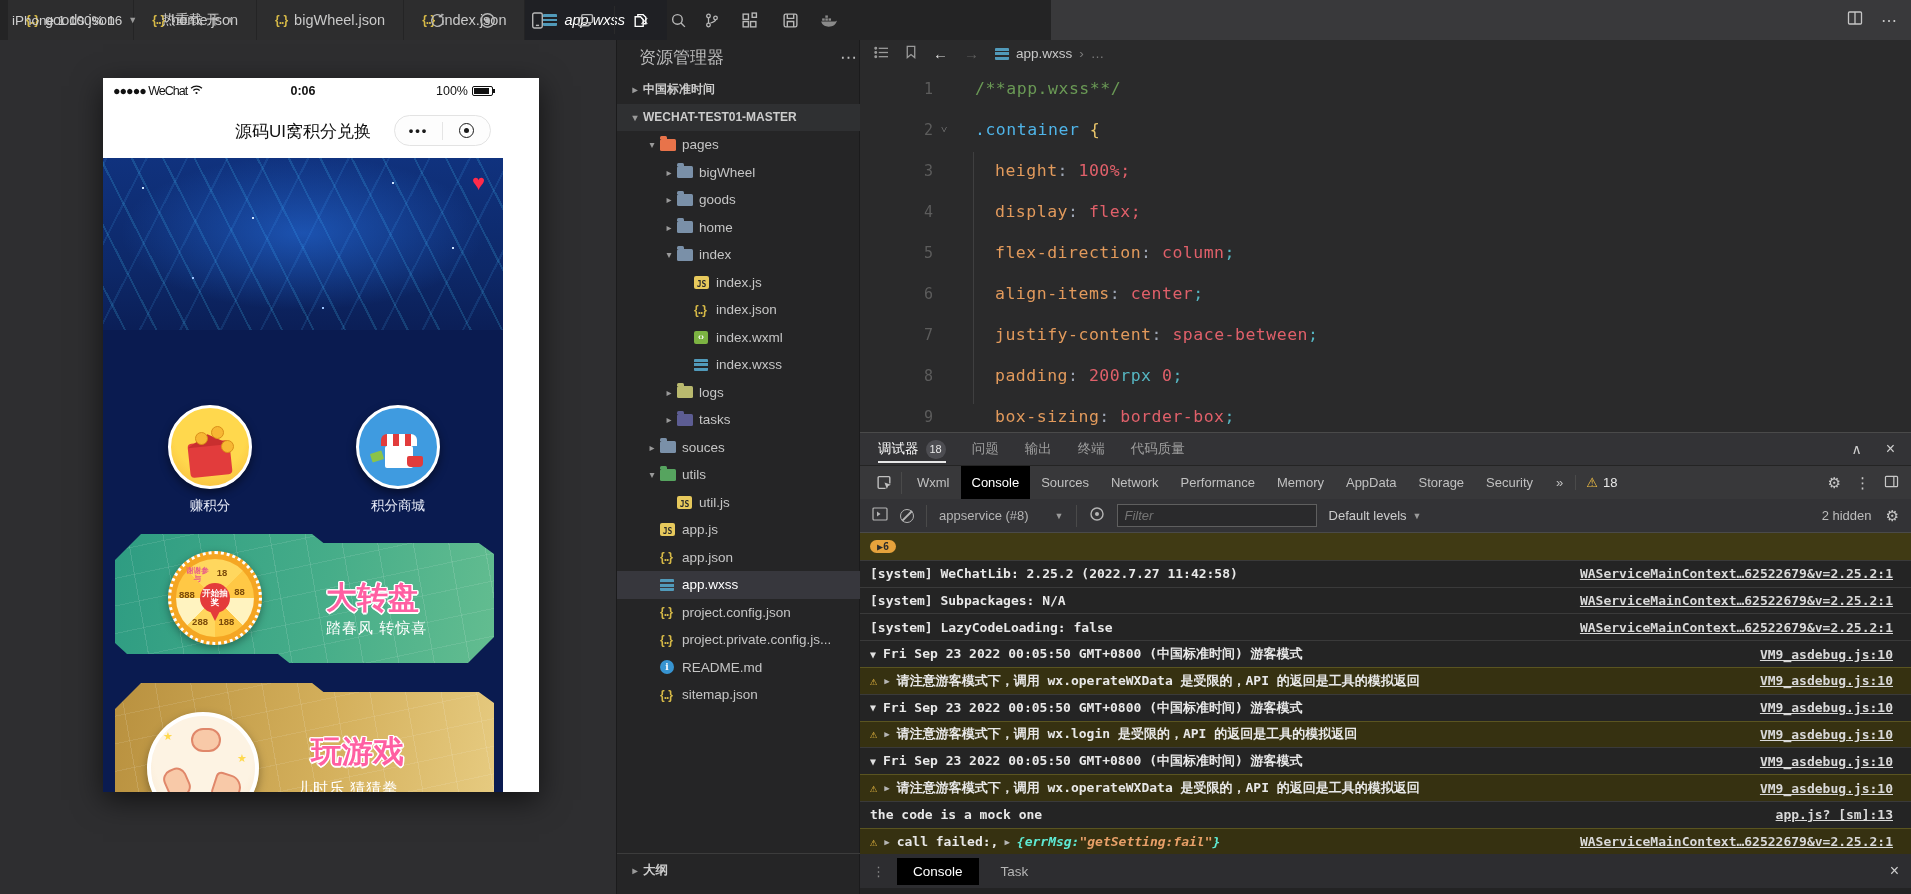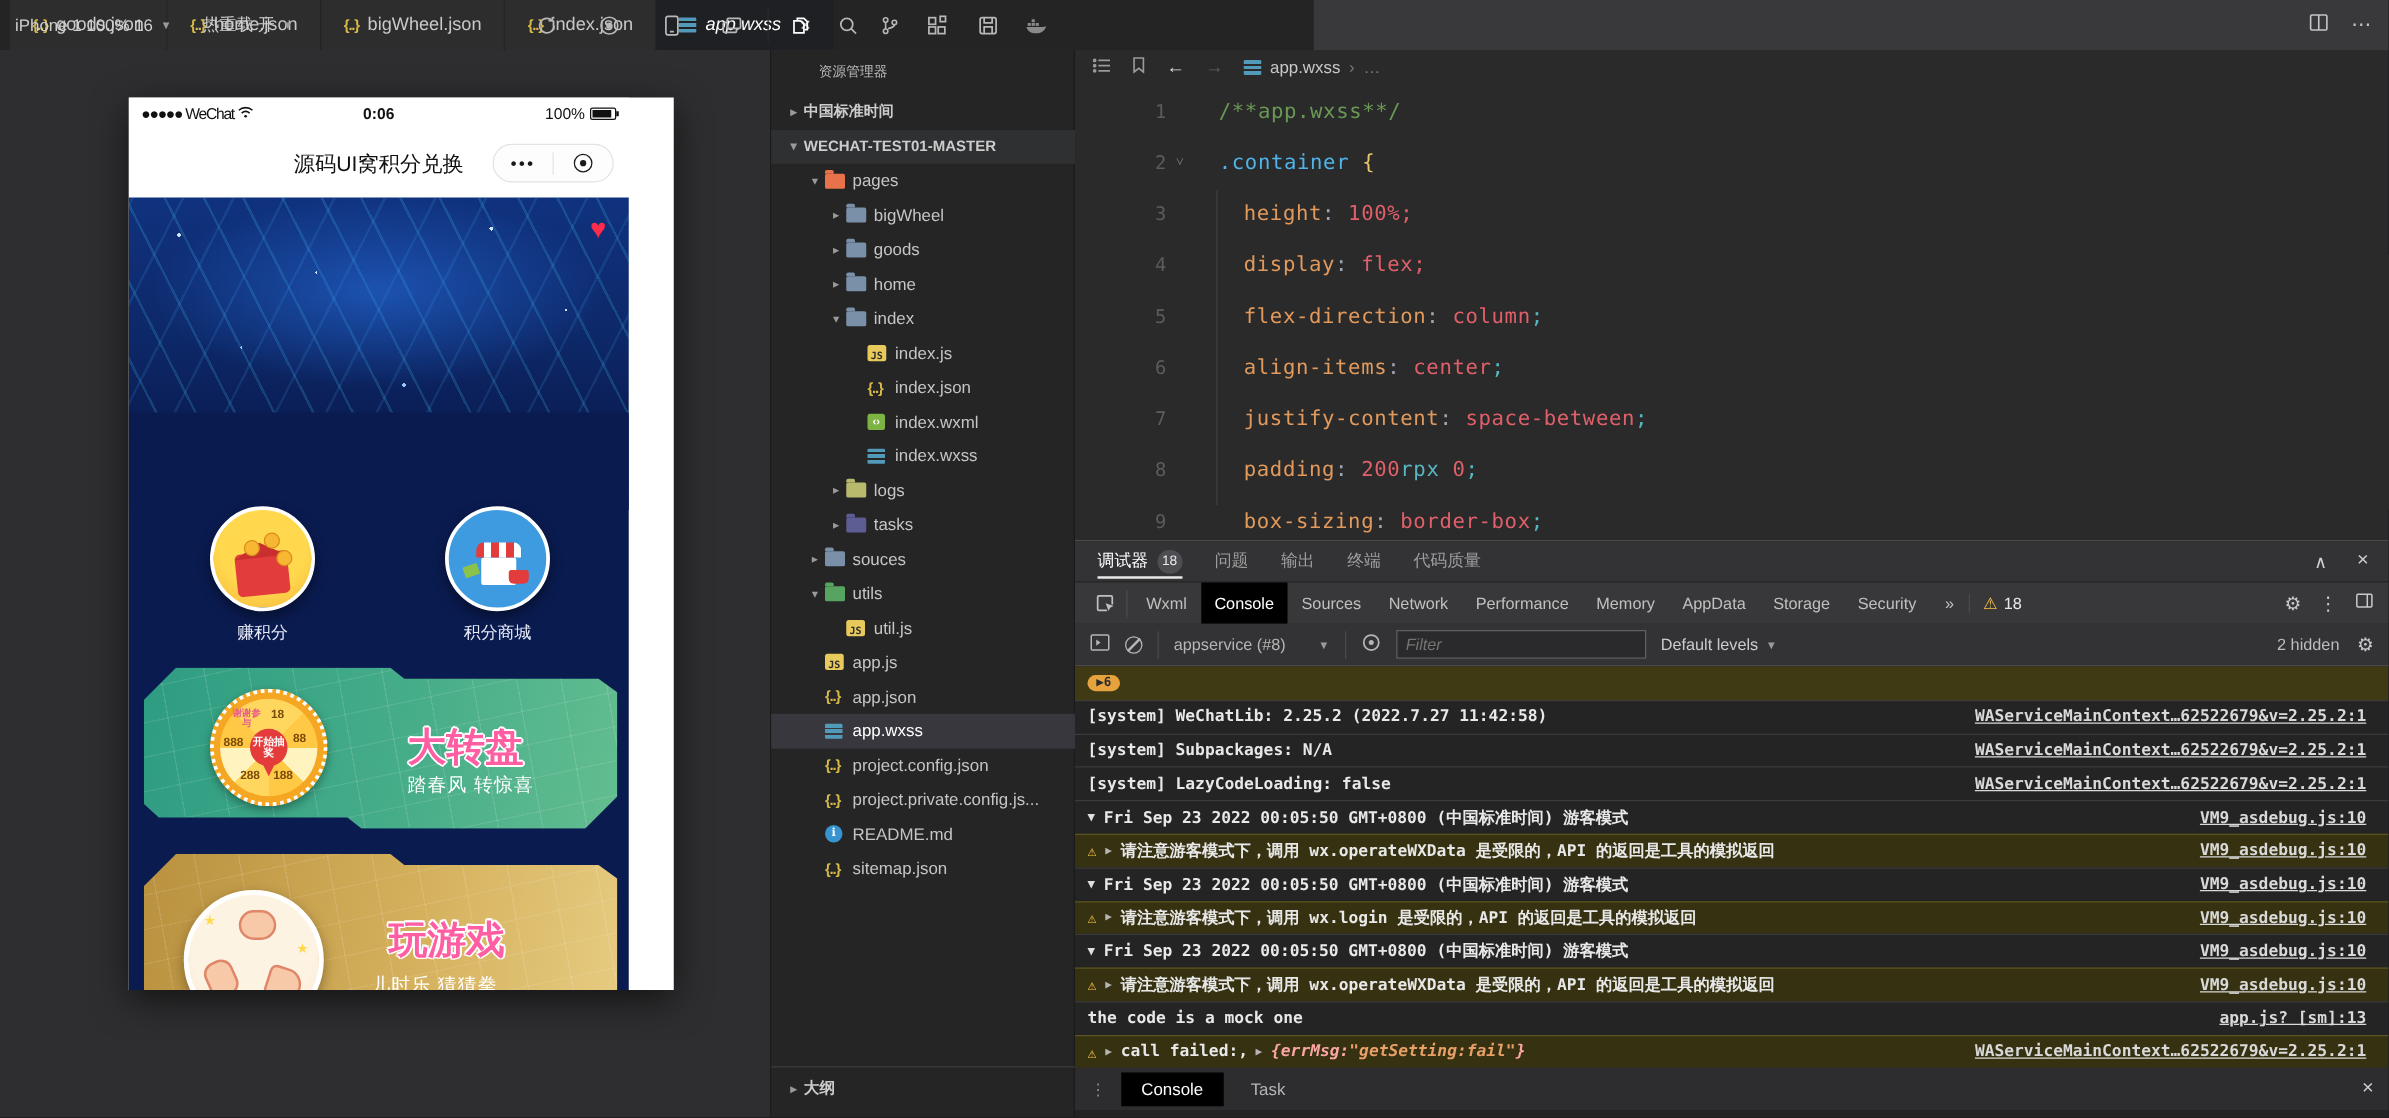--- a/index.html
+++ b/index.html
@@ -145,22 +145,22 @@
   .wlabel.thanks { color:#e85a8a; font-size:7.5px; width:26px; text-align:center; line-height:1.1; }
   .hands-circle { position:absolute; width:112px; height:112px; border-radius:50%;
       background:radial-gradient(circle at 50% 40%, #fdf3e3 60%, #f7e3c8); border:4px solid #fff;
       box-shadow:0 4px 10px rgba(0,0,0,.35); overflow:hidden; }
   .hand { position:absolute; background:#f8c9a8; border:2px solid #e0876a; border-radius:10px; }
   .star { position:absolute; color:#ffd94e; font-size:11px; }
 
   
   .explorer { left:617px; top:40px; width:243px; height:854px; background:#252526;
               border-right:1px solid #1b1b1c; color:#c5c5c5; }
-  .exp-header { position:absolute; left:16px; top:0; width:243px; height:34px; display:flex;
-                align-items:center; padding:0 2px 0 22px; font-size:11px; color:#bbbbbb; }
+  .exp-header { position:absolute; left:0; top:0; width:243px; height:34px; display:flex;
+                align-items:center; padding:0 2px 0 22px; font-size:17px; color:#bbbbbb; }
   .exp-more { margin-left:auto; color:#bdbdbd; letter-spacing:1px; }
   .tree { position:absolute; left:0; top:36px; width:243px; }
   .trow { height:27.5px; display:flex; align-items:center; font-size:13.5px; color:#c5c5c5;
           white-space:nowrap; overflow:hidden; cursor:default; }
   .trow .chev { width:16px; flex:0 0 16px; font-size:10px; color:#9a9a9a; text-align:center; }
   .trow .ticon { width:22px; flex:0 0 22px; display:flex; align-items:center; }
   .trow.sec { font-weight:700; font-size:12px; color:#cccccc; }
   .trow.shaded { background:#2f3032; }
   .trow.selected { background:#37373d; color:#ffffff; }
   .outline-row { position:absolute; left:0; top:813px; width:243px; height:34px;
@@ -226,21 +226,21 @@
           background:#242424; border-top:1px solid #3a3a3a;
           font-family:"DejaVu Sans Mono",monospace; font-size:13px; color:#e8e8e8; font-weight:600; }
   .crow.warn { background:#363111; border-top:1px solid #5a5420; }
   .crow.first { background:#403a14; border-top:none; }
   .crow .cwicon { color:#f6c244; margin-right:7px; font-size:12px; }
   .crow .cchev { color:#b5b5b5; font-size:9px; margin-right:7px; }
   .crow .cchev.open { color:#e0e0e0; font-size:10px; }
   .hr-badge { background:#e6a23c; color:#2b2b2b; font-size:10px; font-weight:700;
               border-radius:9px; padding:1px 7px; margin-right:10px; }
   .clink { margin-left:auto; color:#d9d9d9; text-decoration:underline; white-space:nowrap; padding-left:20px; }
-  .cobj { font-style:italic; color:#fca5a5; } .cobj-str { font-style:italic; color:#e8a068; }
+  .cobj { font-style:italic; color:#5eead4; } .cobj-str { font-style:italic; color:#e8a068; }
   .cfooter { position:absolute; left:0; top:421px; width:1051px; height:34px; background:#2d2d30;
              display:flex; align-items:center; padding:0 12px; gap:4px; }
   .cf-kebab { color:#8a8a8a; font-size:13px; margin-right:8px; letter-spacing:0; }
   .cf-tab { padding:6px 16px; color:#b5b5b5; font-size:13.5px; cursor:default; }
   .cf-tab.active { background:#000000; color:#ffffff; }
   .cf-close { margin-left:auto; color:#cfcfcf; font-size:16px; }
   .bottom-strip { position:absolute; left:0; top:455px; width:1051px; height:7px; background:#232324; }
 </style>
 </head>
 <body>

